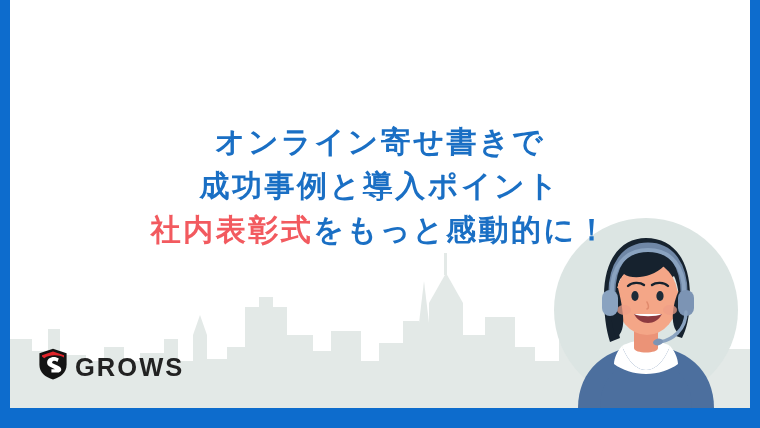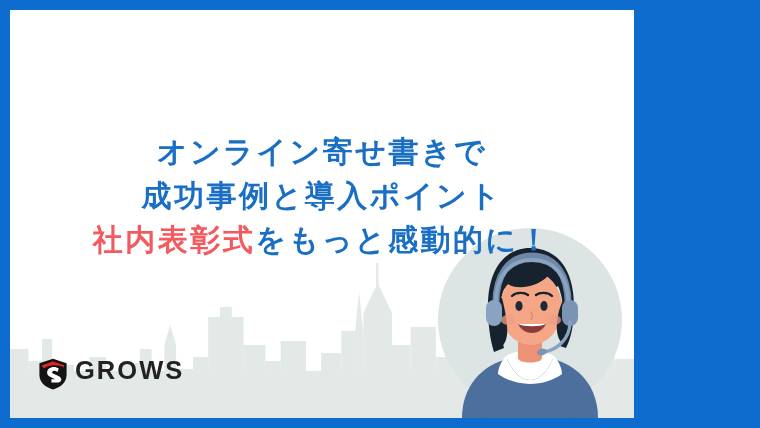--- a/index.html
+++ b/index.html
@@ -13,22 +13,22 @@
   .banner{
     position:relative;
     width:760px;
     height:428px;
     background:#0d6ccd;
     overflow:hidden;
     box-sizing:border-box;
   }
   .canvas{
     position:absolute;
-    left:10px; top:10px;
-    width:624px; height:408px;
+    left:10px; top:0;
+    width:740px; height:408px;
     background:#ffffff;
     overflow:hidden;
   }
 
   
   .skyline{
     position:absolute;
     left:0; right:0; bottom:0;
     height:165px;
     pointer-events:none;
@@ -53,21 +53,21 @@
     white-space:nowrap;
   }
   .line .hl{color:#f25a5f;}
 
   
   .logo{
     position:absolute;
     left:28px;
     bottom:28px;
     display:flex;
-    align-items:flex-start;
+    align-items:flex-end;
     gap:8px;
     z-index:6;
   }
   .logo-mark{width:30px;height:32px;display:block;}
   .logo-word{
     font-size:25px;
     font-weight:700;
     letter-spacing:2px;
     color:#222222;
     font-family:"Liberation Sans","DejaVu Sans",sans-serif;

